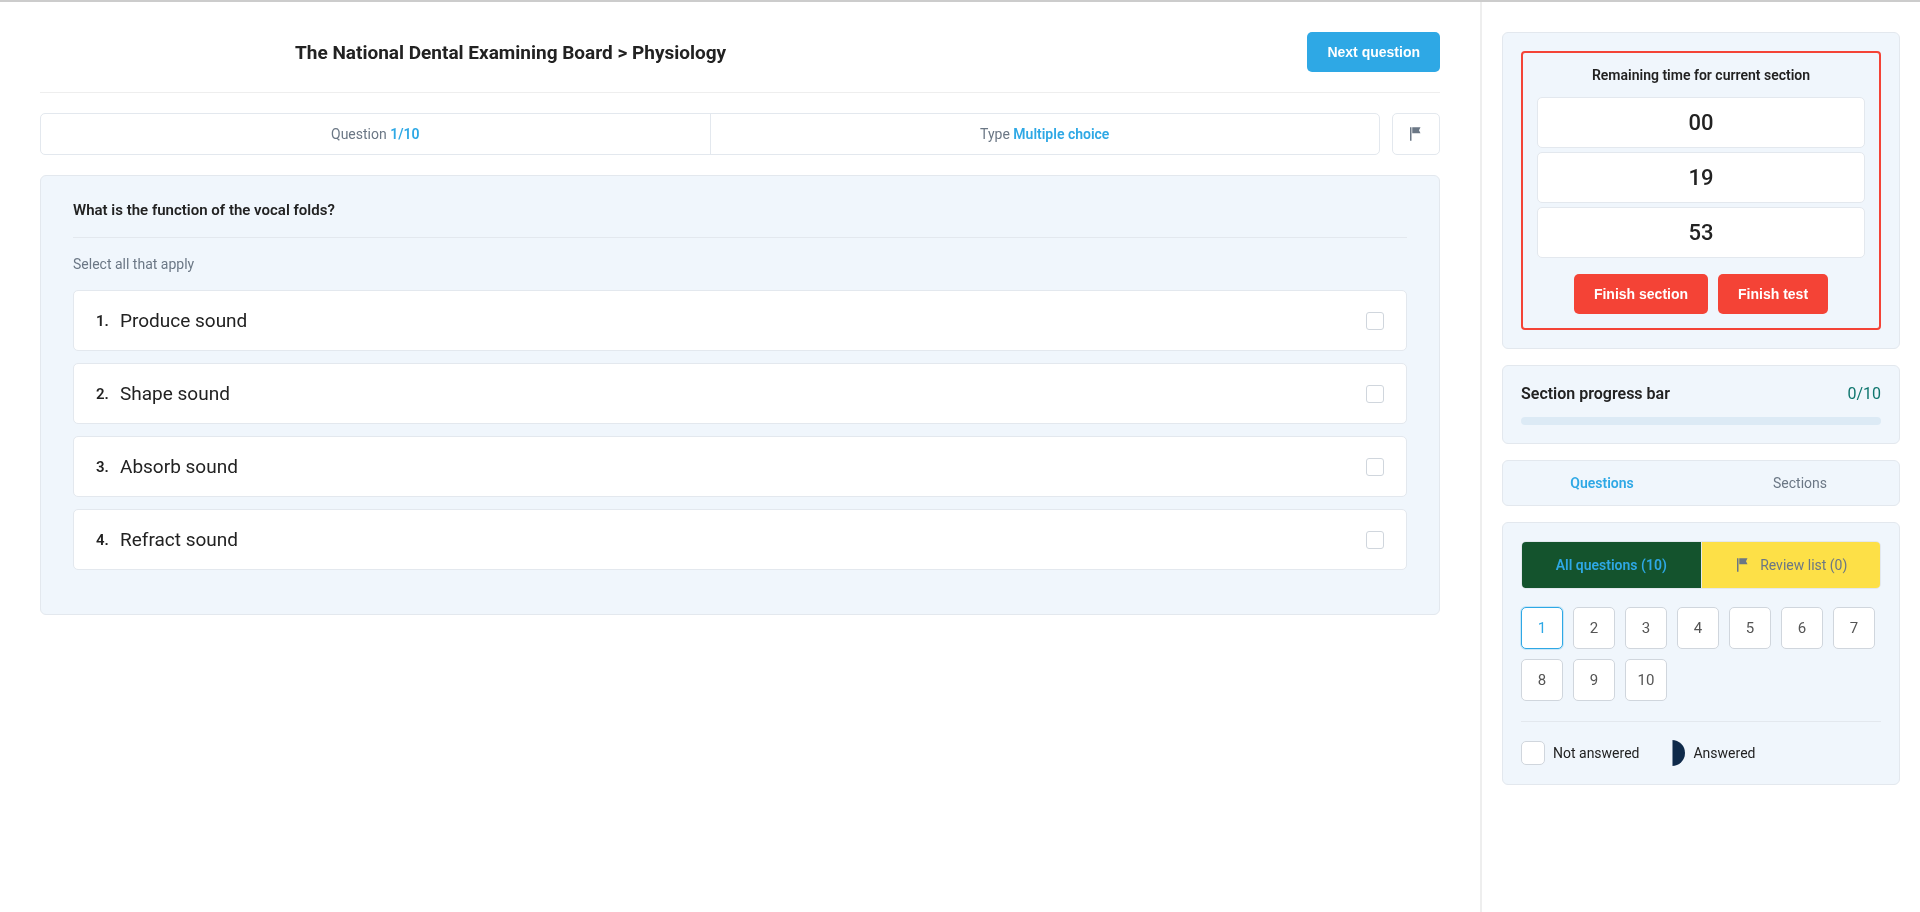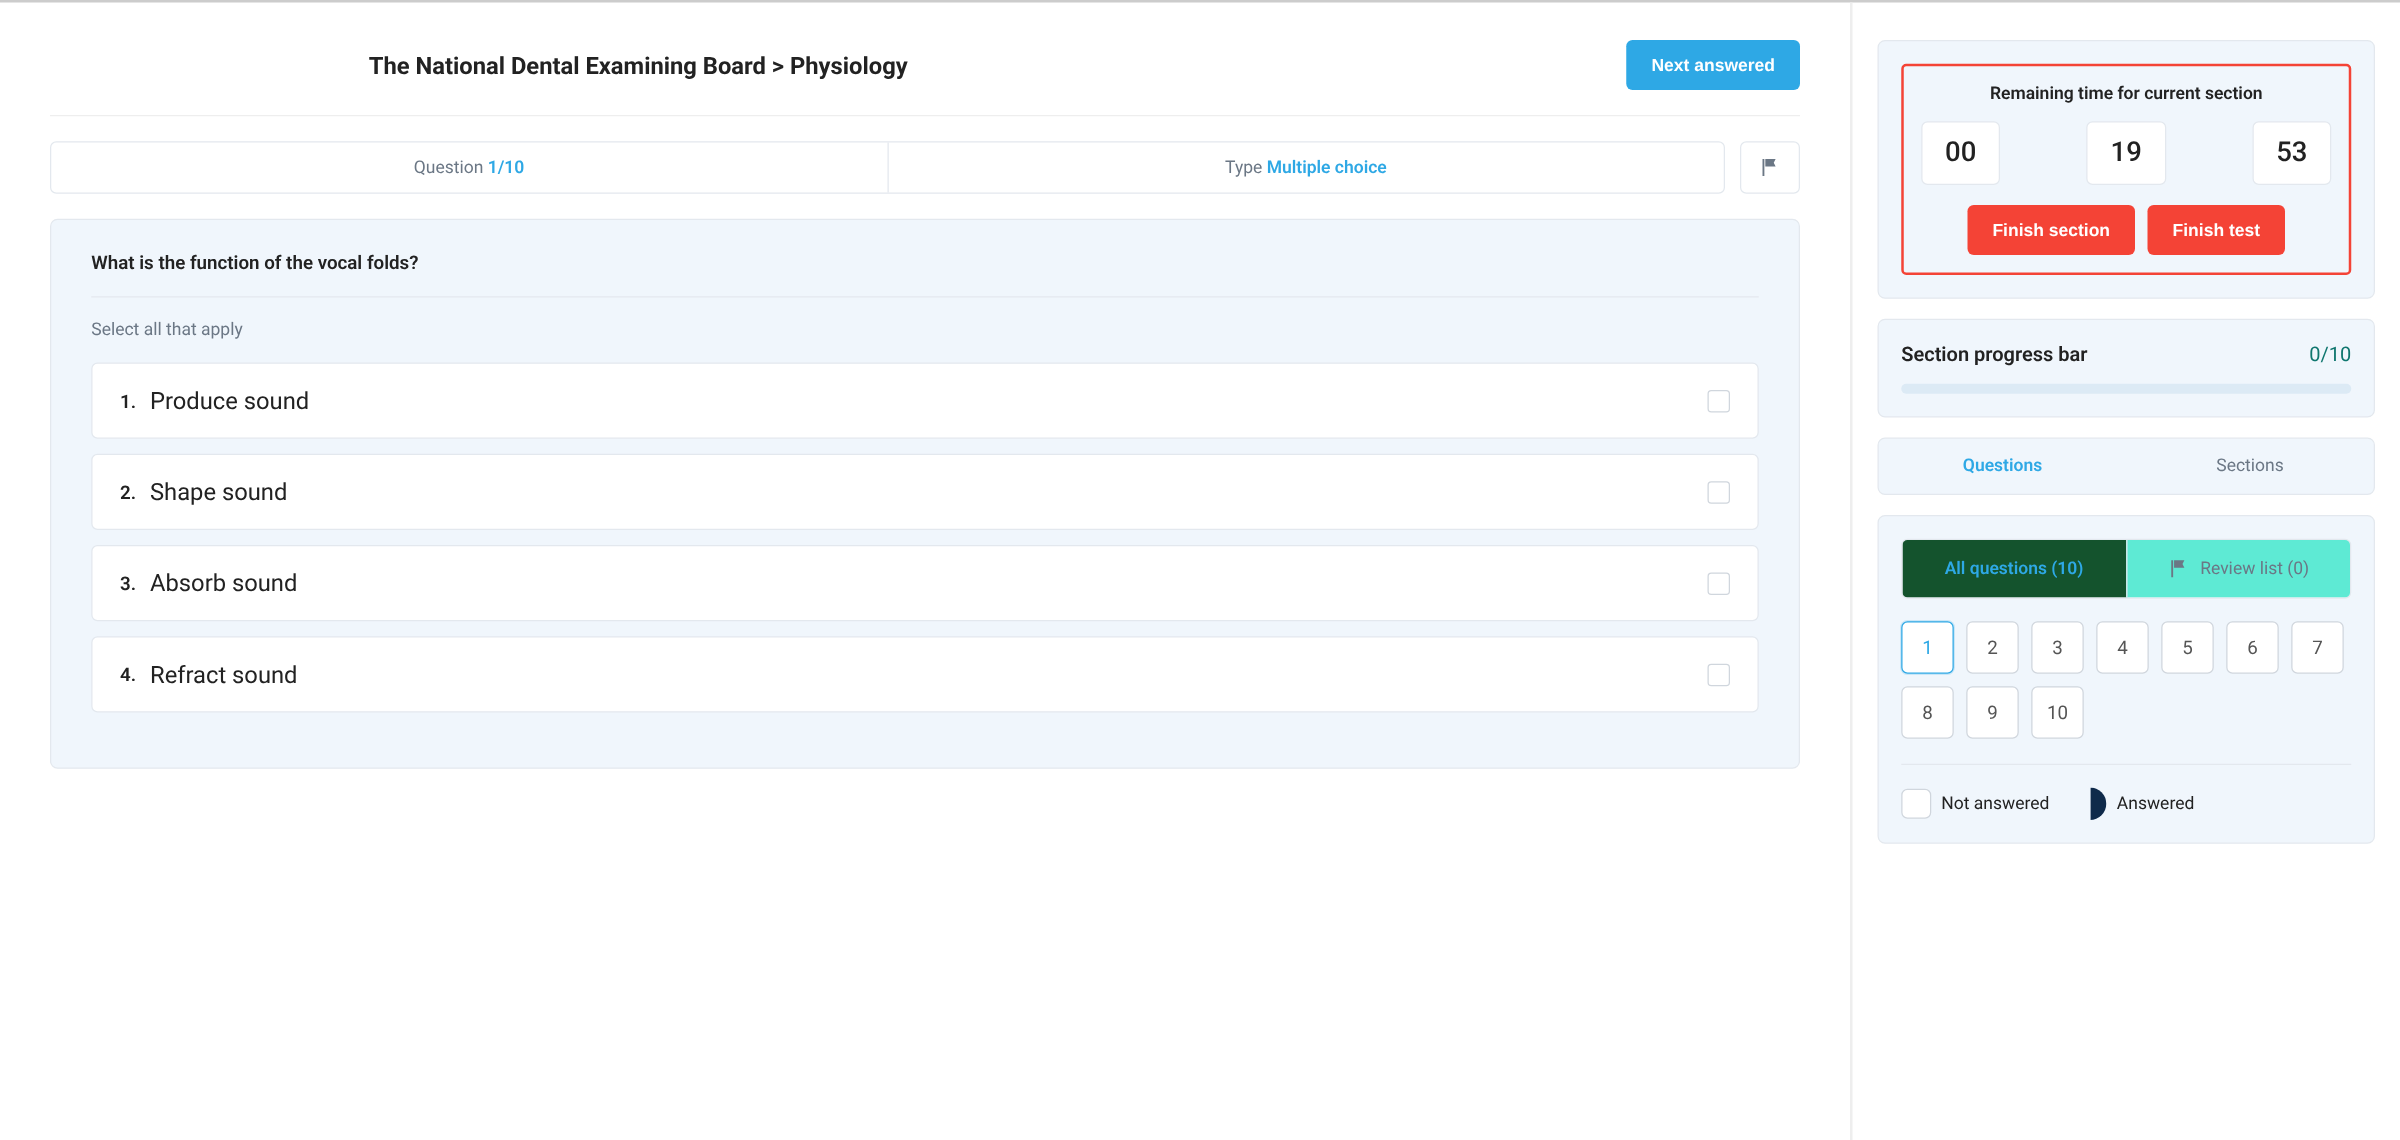--- a/index.html
+++ b/index.html
@@ -25,35 +25,35 @@
 .question-text { font-size: 15px; font-weight: 600; color: #222; padding-bottom: 18px; border-bottom: 1px solid #e3e8ee; }
 .instruction { color: #6b7785; font-size: 14px; margin: 18px 0; }
 .option { display: flex; align-items: center; background: #fff; border: 1px solid #e3e8ee; border-radius: 5px; padding: 18px 22px; margin-bottom: 12px; cursor: pointer; }
 .option-num { width: 24px; font-weight: 600; font-size: 15px; }
 .option-text { flex: 1; font-size: 19px; }
 .checkbox { width: 18px; height: 18px; border: 1px solid #d0d6dd; border-radius: 3px; }
 
 .side-card { background: #f0f6fc; border: 1px solid #e3e8ee; border-radius: 6px; padding: 18px; margin-bottom: 16px; }
 .timer-box { border: 2px solid #f44336; border-radius: 4px; padding: 14px; text-align: center; }
 .timer-title { font-size: 14px; font-weight: 600; margin-bottom: 14px; }
-.timer-digits { display: flex; gap: 22px; justify-content: space-between; margin-bottom: 16px; }
+.timer-digits { display: flex; gap: 4px; justify-content: space-between; margin-bottom: 16px; flex-direction: column; }
 .digit { background: #fff; border: 1px solid #e3e8ee; border-radius: 5px; padding: 12px 18px; font-size: 22px; font-weight: 500; min-width: 62px; }
 .timer-btns { display: flex; gap: 10px; justify-content: center; }
 
 .progress-row { display: flex; justify-content: space-between; align-items: center; font-size: 16px; margin-bottom: 14px; }
 .progress-label { font-weight: 600; }
 .progress-count { color: #0f766e; }
 .progress-bar-bg { background: #dceaf5; height: 8px; border-radius: 4px; }
 
 .tabs { display: flex; }
 .tab { flex: 1; text-align: center; padding: 14px; font-size: 14px; cursor: pointer; color: #6b7785; }
 .tab.active { color: #2ea8e5; font-weight: 600; }
 
 .subtabs { display: flex; border: 1px solid #e3e8ee; border-radius: 5px; overflow: hidden; margin-bottom: 18px; }
-.subtab { flex: 1; text-align: center; padding: 14px; font-size: 14px; cursor: pointer; background: #5eead4; display: flex; align-items: center; justify-content: center; gap: 8px; color: #6b7785; }
+.subtab { flex: 1; text-align: center; padding: 14px; font-size: 14px; cursor: pointer; background: #fde047; display: flex; align-items: center; justify-content: center; gap: 8px; color: #6b7785; }
 .subtab.active { background: #14532d; color: #2ea8e5; font-weight: 600; }
 .subtab + .subtab { border-left: 1px solid #e3e8ee; }
 
 .qgrid { display: flex; flex-wrap: wrap; gap: 10px; padding-bottom: 20px; border-bottom: 1px solid #e3e8ee; }
 .qnum { width: 42px; height: 42px; border: 1px solid #d0d6dd; border-radius: 5px; display: flex; align-items: center; justify-content: center; font-size: 15px; color: #555; cursor: pointer; background: #fff; }
 .qnum.current { border-color: #2ea8e5; color: #2ea8e5; box-shadow: 0 0 0 1px rgba(46,168,229,.2); }
 
 .legend { display: flex; gap: 20px; margin-top: 18px; align-items: center; font-size: 14px; }
 .legend-item { display: flex; align-items: center; gap: 8px; }
 .legend-box { width: 24px; height: 24px; border: 1px solid #d0d6dd; border-radius: 5px; background: #fff; }
@@ -62,21 +62,21 @@
 
 svg.flag-icon { width: 18px; height: 18px; fill: currentColor; }
 </style>
 </head>
 <body>
 
 <div class="page">
   <div class="main">
     <div class="header-row">
       <div class="title">The National Dental Examining Board &gt; Physiology</div>
-      <button class="btn btn-primary">Next answered</button>
+      <button class="btn btn-primary">Next question</button>
     </div>
 
     <div class="info-row">
       <div class="info-box">
         <div class="info-half">
           <span>Question </span><span class="hl">1/10</span>
         </div>
         <div class="info-half">
           <span>Type </span><span class="hl">Multiple choice</span>
         </div>

